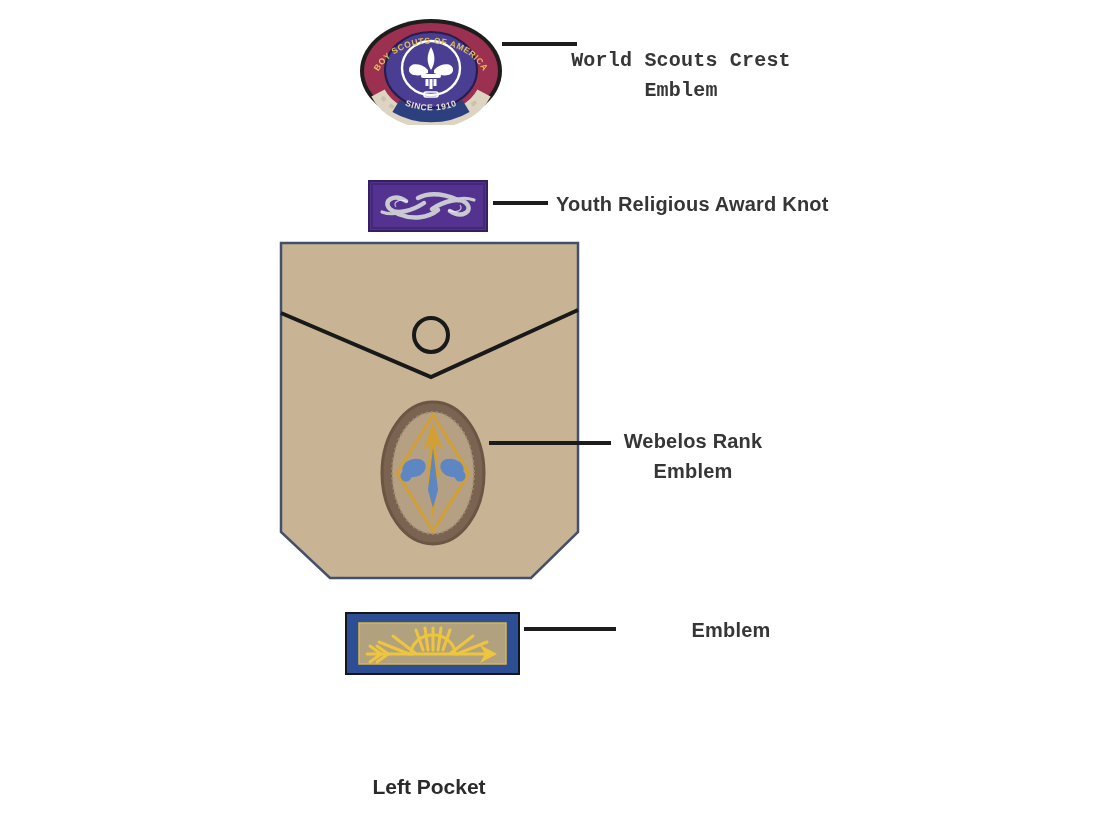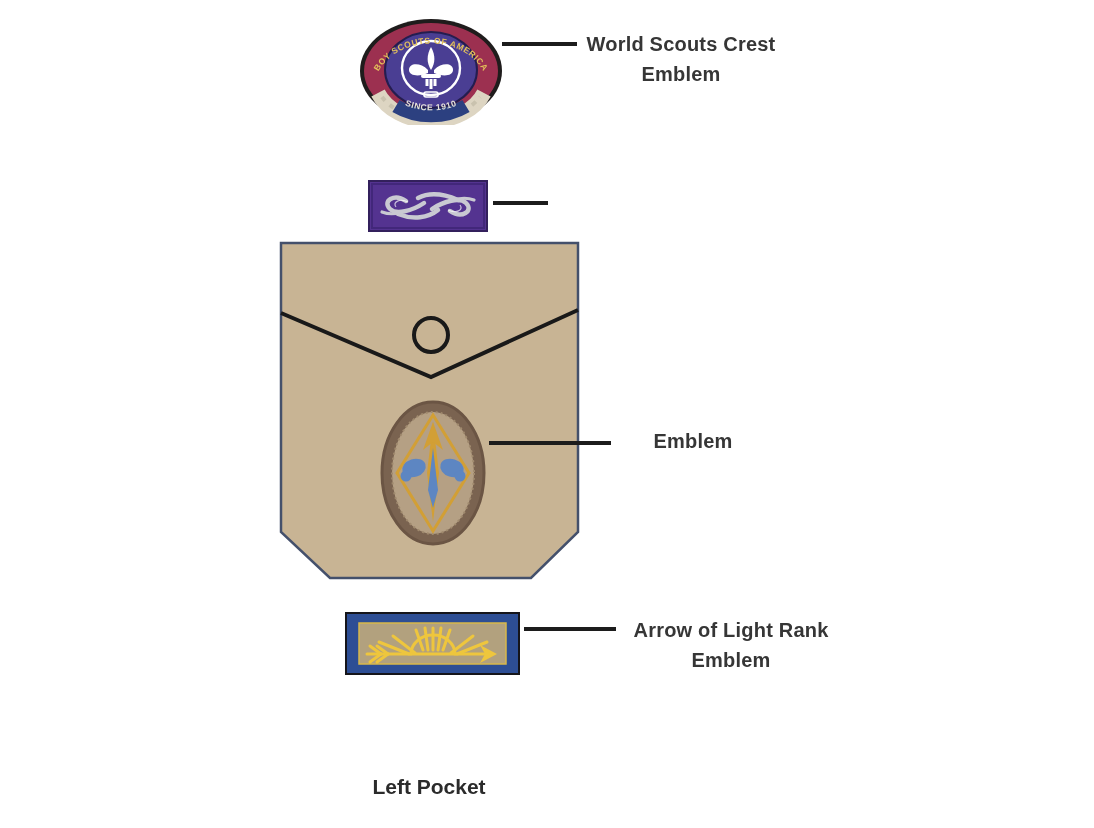--- a/index.html
+++ b/index.html
@@ -54,21 +54,21 @@
     <text font-size="8.5" font-weight="bold" fill="#e3c05a" letter-spacing="0.6">
       <textPath href="#arcTop" startOffset="50%" text-anchor="middle">BOY SCOUTS OF AMERICA</textPath>
     </text>
     <text font-size="8.5" font-weight="bold" fill="#e8e4da" letter-spacing="0.6">
       <textPath href="#arcBanner" startOffset="50%" text-anchor="middle">SINCE 1910</textPath>
     </text>
   </svg>
 
   <div class="leader" style="left:502px;top:42px;width:75px;"></div>
 
-  <div class="label" style="left:571px;top:29px;width:220px;">
+  <div class="label" style="left:571px;top:46px;width:220px;font-family:Liberation Mono, monospace;">
     <span class="line">World Scouts Crest</span>
     <span class="line">Emblem</span>
   </div>
 
   <svg class="abs" style="left:368px;top:180px;" width="120" height="52" viewBox="0 0 120 52">
     <rect x="1" y="1" width="118" height="50" fill="#543390" stroke="#33205c" stroke-width="2"></rect>
     <rect x="4" y="4" width="112" height="44" fill="none" stroke="#42277a" stroke-width="2"></rect>
     <g fill="none" stroke="#c9c9d2" stroke-width="4.5" stroke-linecap="round">
       <path d="M38,21 C26,13 14,21 22,29 C28,35 44,31 56,23"></path>
       <path d="M82,31 C94,39 106,31 98,23 C92,17 76,21 64,29"></path>
@@ -78,20 +78,23 @@
       <path d="M106,20 C98,17 92,18 86,20" stroke-width="3.2"></path>
     </g>
     <g fill="none" stroke="#ffffff" stroke-width="1.2" opacity="0.7">
       <path d="M40,22 C32,18 24,22 28,27"></path>
       <path d="M80,30 C88,34 96,30 92,25"></path>
     </g>
   </svg>
 
   <div class="leader" style="left:493px;top:201px;width:55px;"></div>
 
+  <div class="label" style="left:556px;top:189px;width:320px;text-align:left;">
+    <span class="line">Youth Religious Award Knot</span>
+  </div>
 
   <svg class="abs" style="left:279px;top:241px;" width="302" height="340" viewBox="0 0 302 340">
     <polygon points="2,2 299,2 299,291 252,337 51,337 2,291" fill="#c8b494" stroke="#44506b" stroke-width="2.5"></polygon>
     <polyline points="2,72 152,136 299,69" fill="none" stroke="#191919" stroke-width="4"></polyline>
     <circle cx="152" cy="94" r="17" fill="none" stroke="#191919" stroke-width="4"></circle>
   </svg>
 
   <svg class="abs" style="left:378px;top:398px;" width="110" height="150" viewBox="0 0 110 150">
     <ellipse cx="55" cy="75" rx="51" ry="71" fill="#7a6350" stroke="#6b5544" stroke-width="3"></ellipse>
     <ellipse cx="55" cy="75" rx="41" ry="61" fill="#b5a084"></ellipse>
@@ -104,20 +107,21 @@
       <ellipse cx="74" cy="70" rx="12" ry="9" transform="rotate(18 74 70)"></ellipse>
       <circle cx="28" cy="78" r="5.5"></circle>
       <circle cx="82" cy="78" r="5.5"></circle>
       <path d="M55,50 L60,92 L55,110 L50,92 Z"></path>
     </g>
   </svg>
 
   <div class="leader" style="left:489px;top:441px;width:122px;"></div>
 
   <div class="label" style="left:593px;top:426px;width:200px;">
+    <span class="line">Webelos Rank</span>
     <span class="line">Emblem</span>
   </div>
 
   <svg class="abs" style="left:345px;top:612px;" width="175" height="63" viewBox="0 0 175 63">
     <rect x="1" y="1" width="173" height="61" fill="#2d4e94" stroke="#15151a" stroke-width="2"></rect>
     <rect x="14" y="11" width="147" height="41" fill="#b2a17e" stroke="#d8b84a" stroke-width="1.5"></rect>
     <g stroke="#eec63d" stroke-width="3" fill="none" stroke-linecap="round">
       <path d="M22,42 L146,42"></path>
       <path d="M25,34 L36,42 M32,34 L43,42"></path>
       <path d="M25,50 L36,42 M32,50 L43,42"></path>
@@ -127,19 +131,18 @@
       <path d="M70,41 L48,24 M106,41 L128,24"></path>
       <path d="M64,42 L34,30 M112,42 L142,30"></path>
       <path d="M83,38 L80,16 M93,38 L96,16"></path>
     </g>
     <path d="M152,42 L135,33 L140,42 L135,51 Z" fill="#eec63d"></path>
   </svg>
 
   <div class="leader" style="left:524px;top:627px;width:92px;"></div>
 
   <div class="label" style="left:611px;top:615px;width:240px;">
-    <span class="line">Arrow of Light Rank</span>
     <span class="line">Emblem</span>
   </div>
 
   <div class="caption" style="left:329px;top:775px;width:200px;">Left Pocket</div>
 
 </div>
 
 </body></html>

